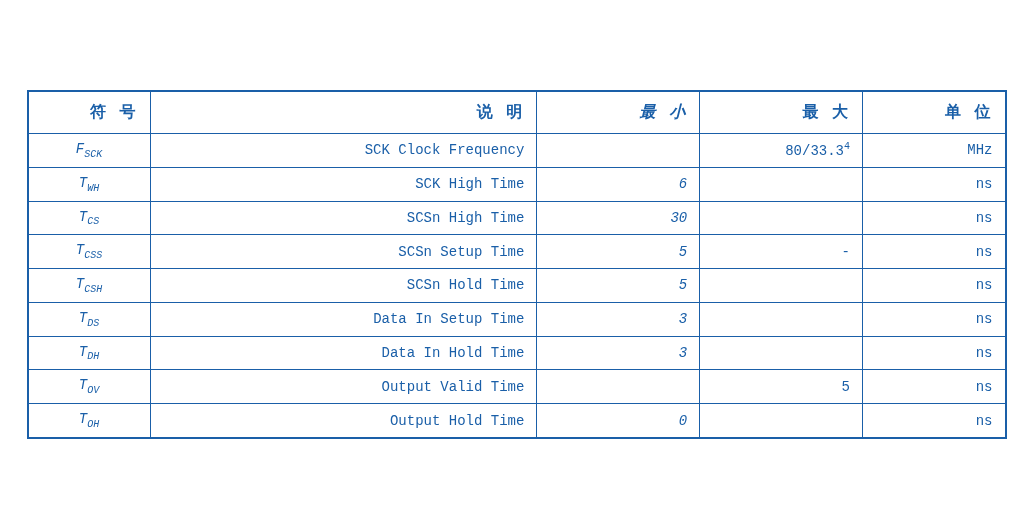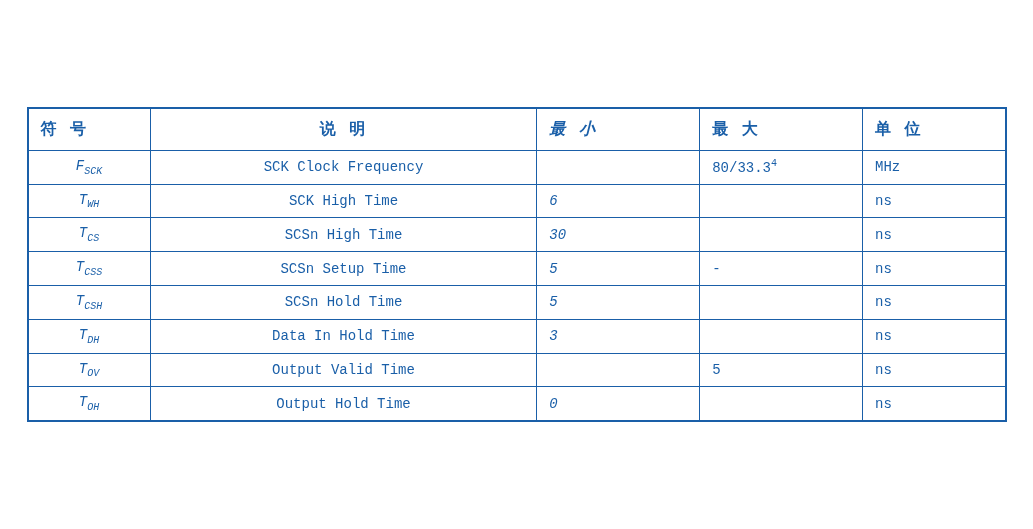--- a/index.html
+++ b/index.html
@@ -26,21 +26,21 @@
 
     table {
       width: 100%;
       border-collapse: collapse;
       table-layout: fixed;
     }
 
     th, td {
       border: 1px solid #1a5fa8;
       padding: 8px 12px;
-      text-align: left;
+      text-align: right;
       color: #1a5fa8;
     }
 
     thead th {
       font-weight: bold;
       font-size: 16px;
       background: #ffffff;
       letter-spacing: 2px;
       padding: 10px 12px;
     }
@@ -49,21 +49,21 @@
       font-size: 14px;
       padding: 7px 12px;
     }
 
     .col-symbol {
       width: 12%;
     }
 
     .col-desc {
       width: 38%;
-      text-align: center;
+      text-align: right;
     }
 
     .col-min {
       width: 16%;
       font-style: italic;
     }
 
     .col-max {
       width: 16%;
     }
@@ -131,20 +131,27 @@
           <td class="col-unit">ns</td>
         </tr>
         <tr>
           <td class="symbol-cell col-symbol"><i>T</i><sub>CSH</sub></td>
           <td class="col-desc">SCSn Hold Time</td>
           <td class="col-min">5</td>
           <td class="col-max"></td>
           <td class="col-unit">ns</td>
         </tr>
         <tr>
+          <td class="symbol-cell col-symbol"><i>T</i><sub>DS</sub></td>
+          <td class="col-desc">Data In Setup Time</td>
+          <td class="col-min">3</td>
+          <td class="col-max"></td>
+          <td class="col-unit">ns</td>
+        </tr>
+        <tr>
           <td class="symbol-cell col-symbol"><i>T</i><sub>DH</sub></td>
           <td class="col-desc">Data In Hold Time</td>
           <td class="col-min">3</td>
           <td class="col-max"></td>
           <td class="col-unit">ns</td>
         </tr>
         <tr>
           <td class="symbol-cell col-symbol"><i>T</i><sub>OV</sub></td>
           <td class="col-desc">Output Valid Time</td>
           <td class="col-min"></td>

